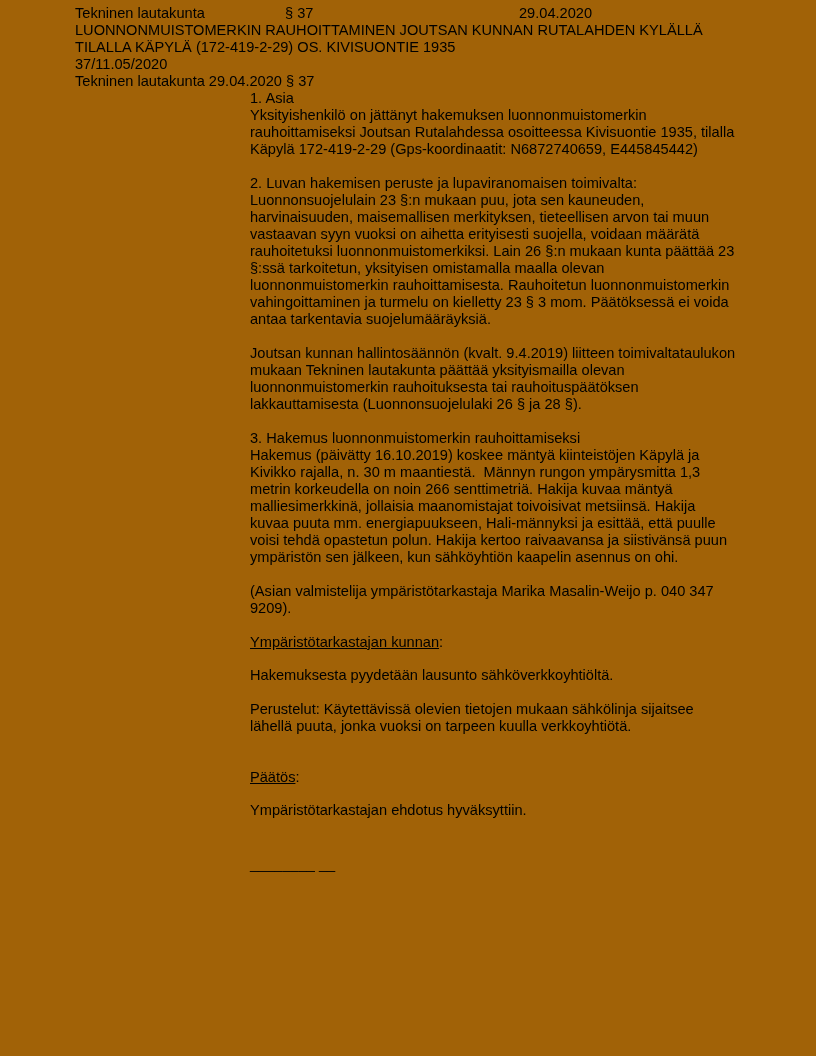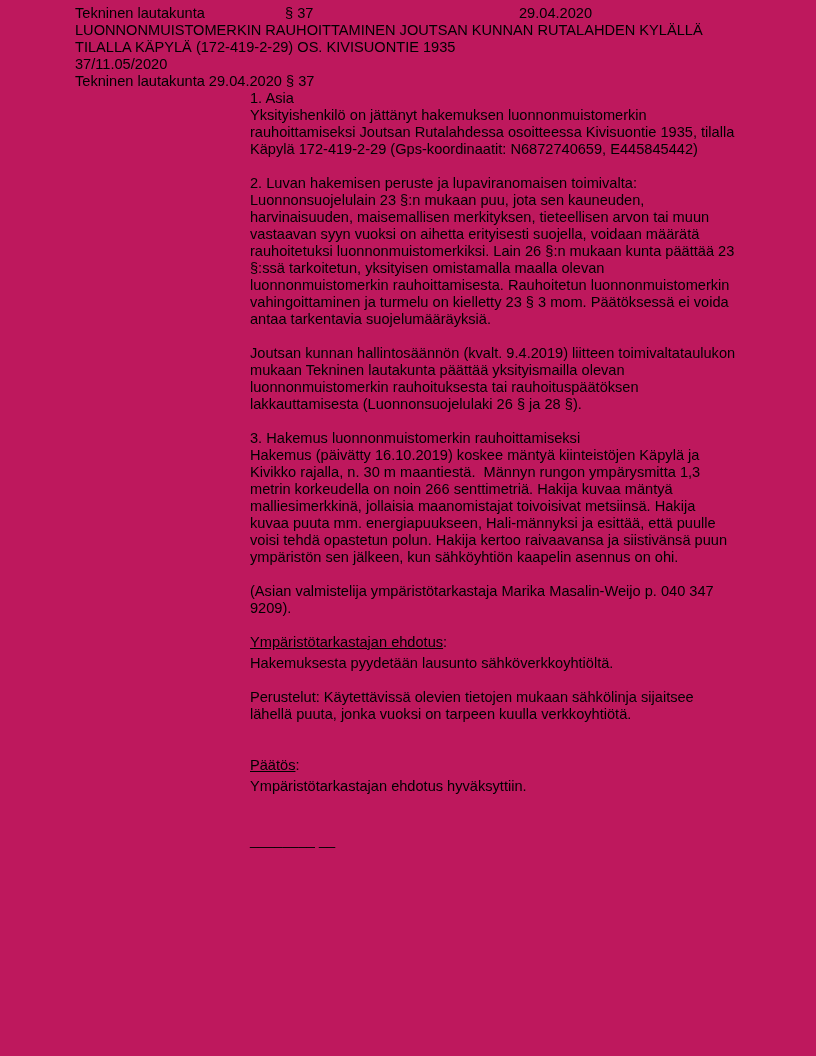--- a/index.html
+++ b/index.html
@@ -6,21 +6,21 @@
     margin: 0;
     padding: 0;
     background: #ffffff;
   }
   .page {
     position: relative;
     width: 816px;
     height: 1056px;
     box-sizing: border-box;
     padding: 5px 0 0 75px;
-    background: #be185d;
+    background: #a16207;
     color: #000000;
     font-family: "Liberation Sans", sans-serif;
     font-size: 14.6px;
     line-height: 17px;
     overflow: hidden;
   }
   .header-row {
     position: relative;
     height: 17px;
   }
@@ -42,21 +42,21 @@
 
   .content {
     margin-left: 175px;
     width: 540px;
   }
   .para {
     white-space: pre-wrap;
     margin-top: 17px;
   }
   .para.first { margin-top: 0; }
-  .para.tight { margin-top: 4px; }
+  .para.tight { margin-top: 16px; }
   .para.decision-gap { margin-top: 34px; }
 
   .underline { text-decoration: underline; }
 
   .signature {
     margin-top: 37px;
     white-space: pre;
   }
 </style>
 </head>
@@ -104,21 +104,21 @@
 Kivikko rajalla, n. 30 m maantiestä.  Männyn rungon ympärysmitta 1,3
 metrin korkeudella on noin 266 senttimetriä. Hakija kuvaa mäntyä
 malliesimerkkinä, jollaisia maanomistajat toivoisivat metsiinsä. Hakija
 kuvaa puuta mm. energiapuukseen, Hali-männyksi ja esittää, että puulle
 voisi tehdä opastetun polun. Hakija kertoo raivaavansa ja siistivänsä puun
 ympäristön sen jälkeen, kun sähköyhtiön kaapelin asennus on ohi.</div>
 
     <div class="para">(Asian valmistelija ympäristötarkastaja Marika Masalin-Weijo p. 040 347
 9209).</div>
 
-    <div class="para"><span class="underline">Ympäristötarkastajan ehdotus</span><span>:</span></div>
+    <div class="para"><span class="underline">Ympäristötarkastajan kunnan</span><span>:</span></div>
 
     <div class="para tight">Hakemuksesta pyydetään lausunto sähköverkkoyhtiöltä.</div>
 
     <div class="para">Perustelut: Käytettävissä olevien tietojen mukaan sähkölinja sijaitsee
 lähellä puuta, jonka vuoksi on tarpeen kuulla verkkoyhtiötä.</div>
 
     <div class="para decision-gap"><span class="underline">Päätös</span><span>:</span></div>
 
     <div class="para tight">Ympäristötarkastajan ehdotus hyväksyttiin.</div>
 

